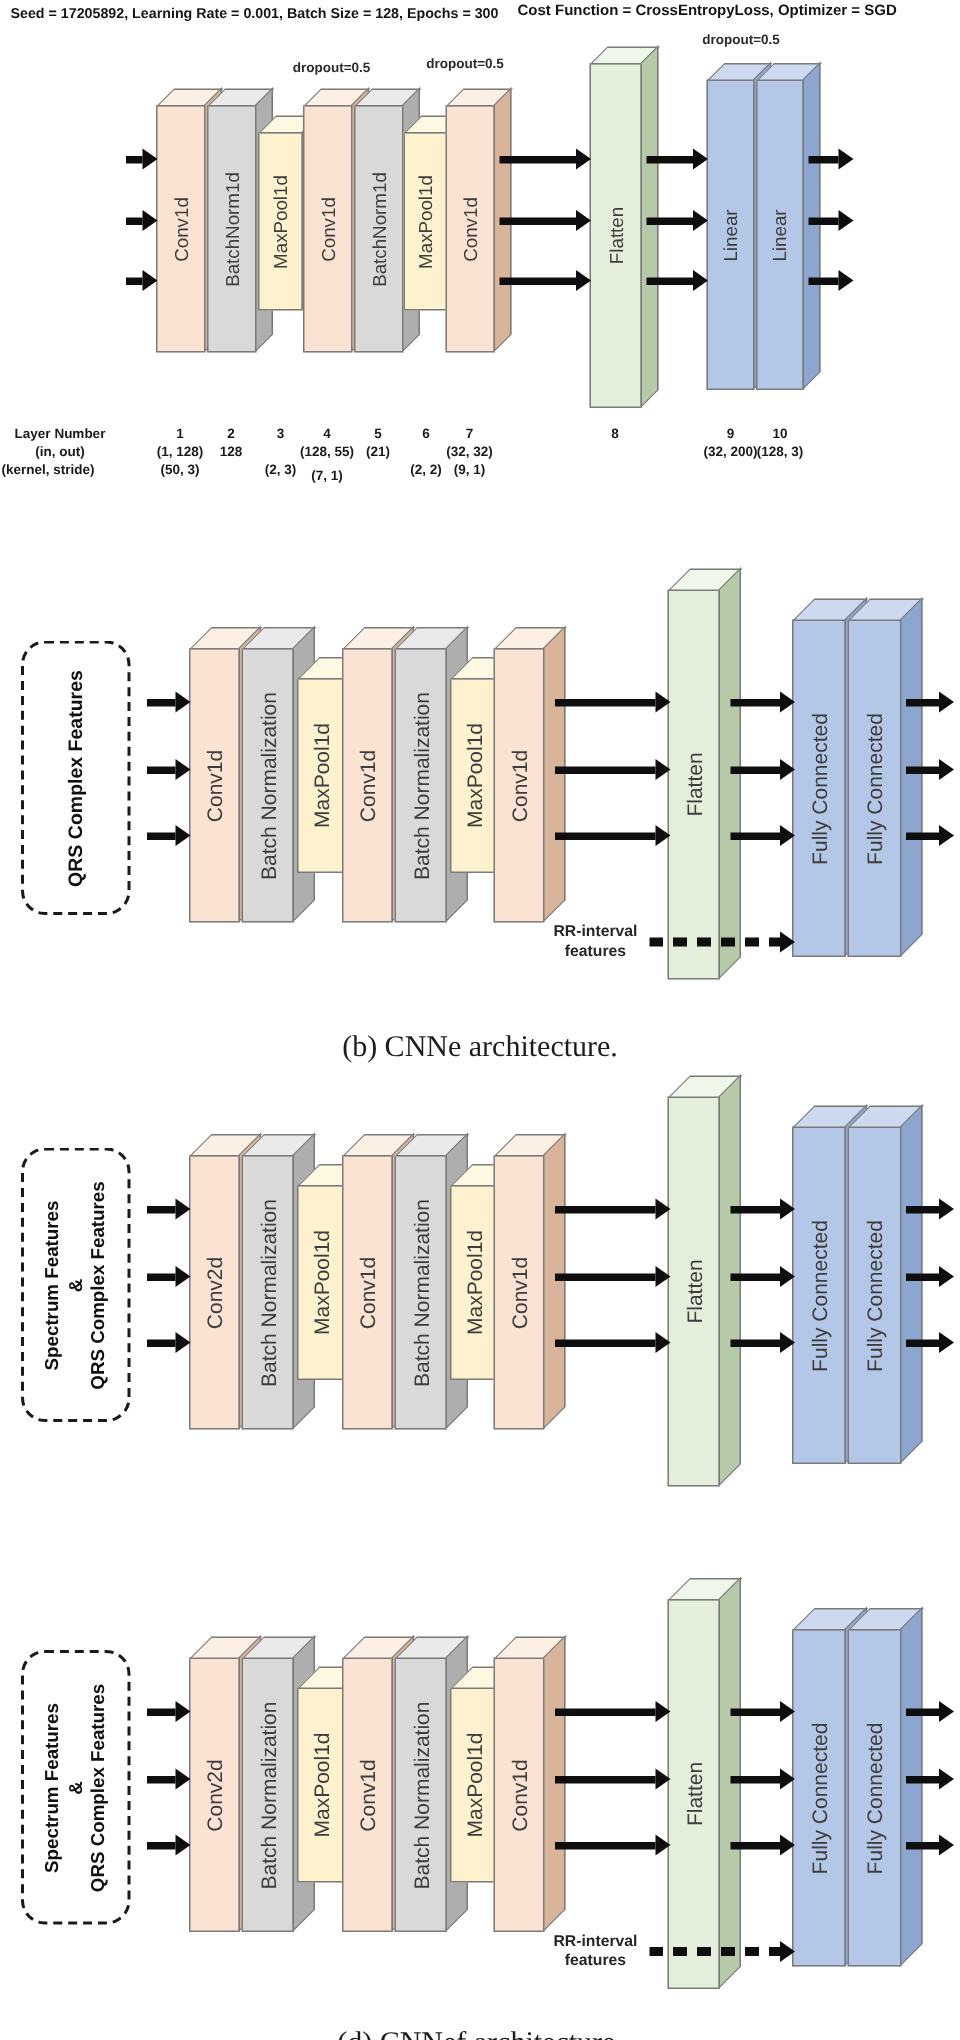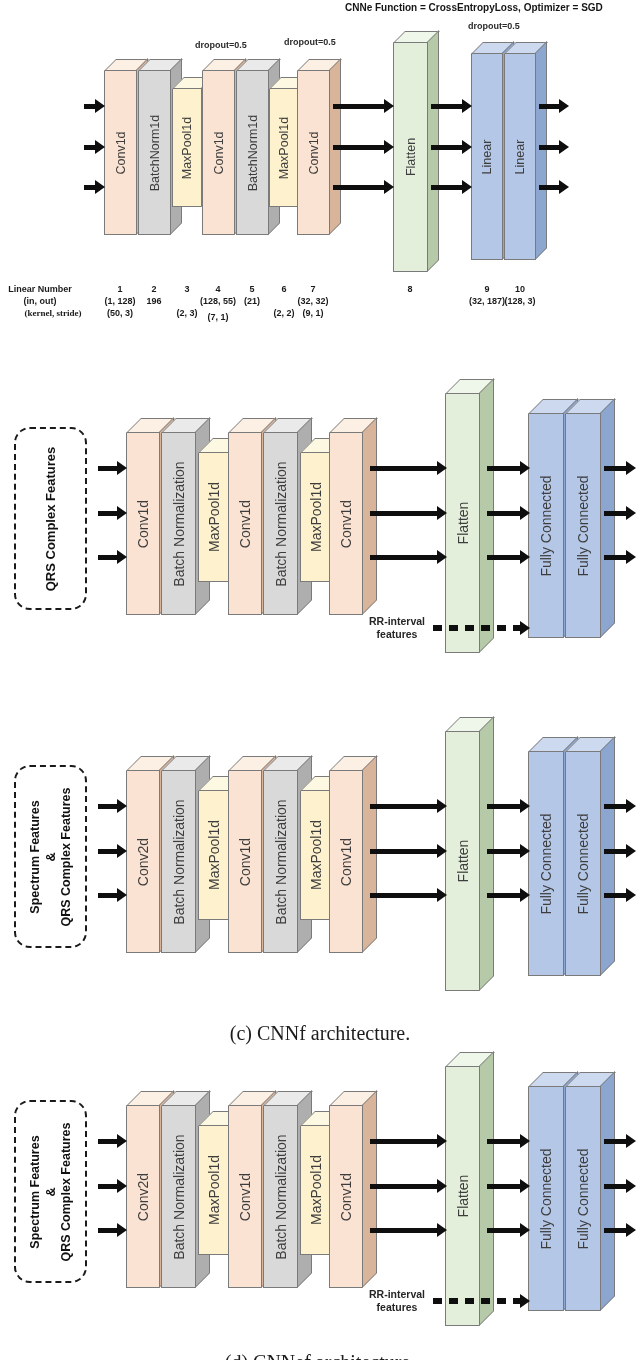--- a/index.html
+++ b/index.html
@@ -29,21 +29,22 @@
               transform:translateX(-50%);}
   .tbl-cell{position:absolute;font-weight:bold;font-size:9px;color:#1a1a1a;white-space:nowrap;
             transform:translateX(-50%);}
   .rrlbl{position:absolute;font-weight:bold;font-size:10.5px;color:#262626;line-height:13px;
          text-align:center;}
 </style>
 </head>
 <body>
 
 <div class="page">
-  <div class="hdr right">CNNe Function = CrossEntropyLoss, Optimizer = SGD</div>
+  <div class="hdr left">Seed = 17205892, Learning Rate = 0.001, Batch Size = 128, Epochs = 300</div>
+  <div class="hdr right">Cost Function = CrossEntropyLoss, Optimizer = SGD</div>
 
   <div id="diagrams" class="lyr">
       <div class="lyr">
         <div class="box3d" style="left: 104px; top: 70px; width: 33px; height: 165px; background: rgb(250, 227, 210);">
           <div class="face top" style="width: calc(100% + 2px); height: 12px; top: -12px; background: rgb(252, 239, 228);"></div>
           <div class="face sidef" style="width: 12px; height: calc(100% + 2px); background: rgb(216, 181, 154);"></div>
           <div class="lbl" style="font-size: 12.5px;">Conv1d</div>
         </div>
         <div class="box3d" style="left: 138px; top: 70px; width: 33px; height: 165px; background: rgb(217, 217, 217);">
           <div class="face top" style="width: calc(100% + 2px); height: 12px; top: -12px; background: rgb(234, 234, 234);"></div>
@@ -98,43 +99,43 @@
         <div class="arr" style="left: 333px; top: 184.5px; width: 51px; height: 5px;"></div>
         <div class="arr" style="left: 431px; top: 103.5px; width: 31px; height: 5px;"></div>
         <div class="arr" style="left: 431px; top: 144.5px; width: 31px; height: 5px;"></div>
         <div class="arr" style="left: 431px; top: 184.5px; width: 31px; height: 5px;"></div>
         <div class="arr" style="left: 539px; top: 103.5px; width: 20px; height: 5px;"></div>
         <div class="arr" style="left: 539px; top: 144.5px; width: 20px; height: 5px;"></div>
         <div class="arr" style="left: 539px; top: 184.5px; width: 20px; height: 5px;"></div>
         <div class="small-note" style="font-size: 9px; left: 221px; top: 40px;">dropout=0.5</div>
         <div class="small-note" style="font-size: 9px; left: 310px; top: 37px;">dropout=0.5</div>
         <div class="small-note" style="font-size: 9px; left: 494px; top: 21px;">dropout=0.5</div>
-        <div class="tbl-cell" style="left: 40px; top: 284px;">Linear Number</div>
+        <div class="tbl-cell" style="left: 40px; top: 284px;">Layer Number</div>
         <div class="tbl-cell" style="left: 40px; top: 296px;">(in, out)</div>
-        <div class="tbl-cell" style="left: 53px; top: 308px; font-family: Liberation Serif, serif;">(kernel, stride)</div>
+        <div class="tbl-cell" style="left: 32px; top: 308px;">(kernel, stride)</div>
         <div class="tbl-cell" style="left: 120px; top: 284px;">1</div>
         <div class="tbl-cell" style="left: 120px; top: 296px;">(1, 128)</div>
         <div class="tbl-cell" style="left: 120px; top: 308px;">(50, 3)</div>
         <div class="tbl-cell" style="left: 154px; top: 284px;">2</div>
-        <div class="tbl-cell" style="left: 154px; top: 296px;">196</div>
+        <div class="tbl-cell" style="left: 154px; top: 296px;">128</div>
         <div class="tbl-cell" style="left: 187px; top: 284px;">3</div>
         <div class="tbl-cell" style="left: 187px; top: 308px;">(2, 3)</div>
         <div class="tbl-cell" style="left: 218px; top: 284px;">4</div>
         <div class="tbl-cell" style="left: 218px; top: 296px;">(128, 55)</div>
         <div class="tbl-cell" style="left: 218px; top: 312px;">(7, 1)</div>
         <div class="tbl-cell" style="left: 252px; top: 284px;">5</div>
         <div class="tbl-cell" style="left: 252px; top: 296px;">(21)</div>
         <div class="tbl-cell" style="left: 284px; top: 284px;">6</div>
         <div class="tbl-cell" style="left: 284px; top: 308px;">(2, 2)</div>
         <div class="tbl-cell" style="left: 313px; top: 284px;">7</div>
         <div class="tbl-cell" style="left: 313px; top: 296px;">(32, 32)</div>
         <div class="tbl-cell" style="left: 313px; top: 308px;">(9, 1)</div>
         <div class="tbl-cell" style="left: 410px; top: 284px;">8</div>
         <div class="tbl-cell" style="left: 487px; top: 284px;">9</div>
-        <div class="tbl-cell" style="left: 487px; top: 296px;">(32, 187)</div>
+        <div class="tbl-cell" style="left: 487px; top: 296px;">(32, 200)</div>
         <div class="tbl-cell" style="left: 520px; top: 284px;">10</div>
         <div class="tbl-cell" style="left: 520px; top: 296px;">(128, 3)</div>
       </div>
       <div class="lyr">
         <div class="featbox" style="left: 14px; top: 427px; width: 73px; height: 183px;">
           <div class="featlbl" style="font-size: 13px;">
             <div>QRS Complex Features</div>
           </div>
         </div>
         <div class="box3d" style="left: 126px; top: 432px; width: 34px; height: 183px; background: rgb(250, 227, 210);">
@@ -347,15 +348,15 @@
         <div class="arr" style="left: 604px; top: 1183.5px; width: 22px; height: 5px;"></div>
         <div class="arr" style="left: 604px; top: 1227.5px; width: 22px; height: 5px;"></div>
         <div class="rrlbl" style="left: 365px; top: 1288px; width: 64px; height: 26px;">
           <div>RR-interval</div>
           <div>features</div>
         </div>
         <div class="arr dash" style="left: 433px; top: 1298px; width: 87px; height: 6px;"></div>
       </div>
     </div>
 
-  <div class="caption" style="top:1022px">(c) CNNf architecture.</div>
+  <div class="caption" style="top:687px">(b) CNNe architecture.</div>
   <div class="caption" style="top:1351px">(d) CNNef architecture.</div>
 </div>
 
 </body></html>

